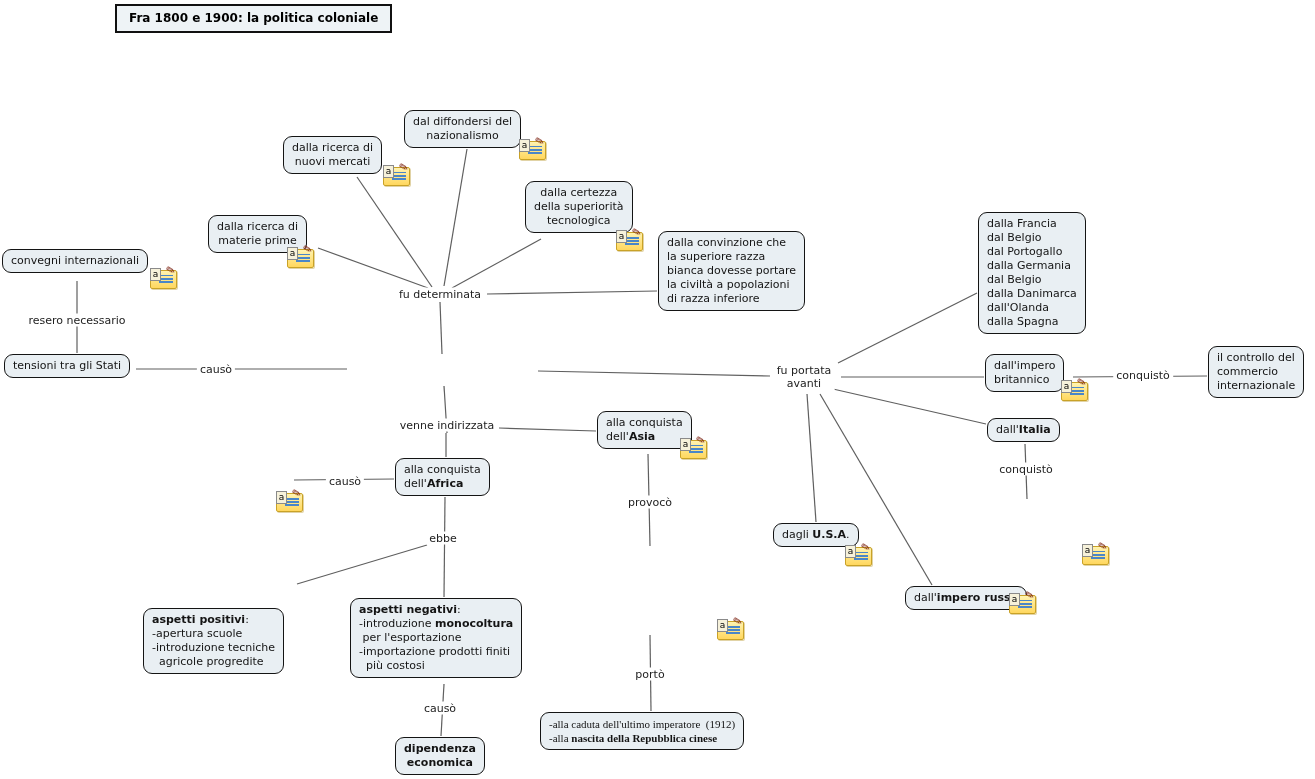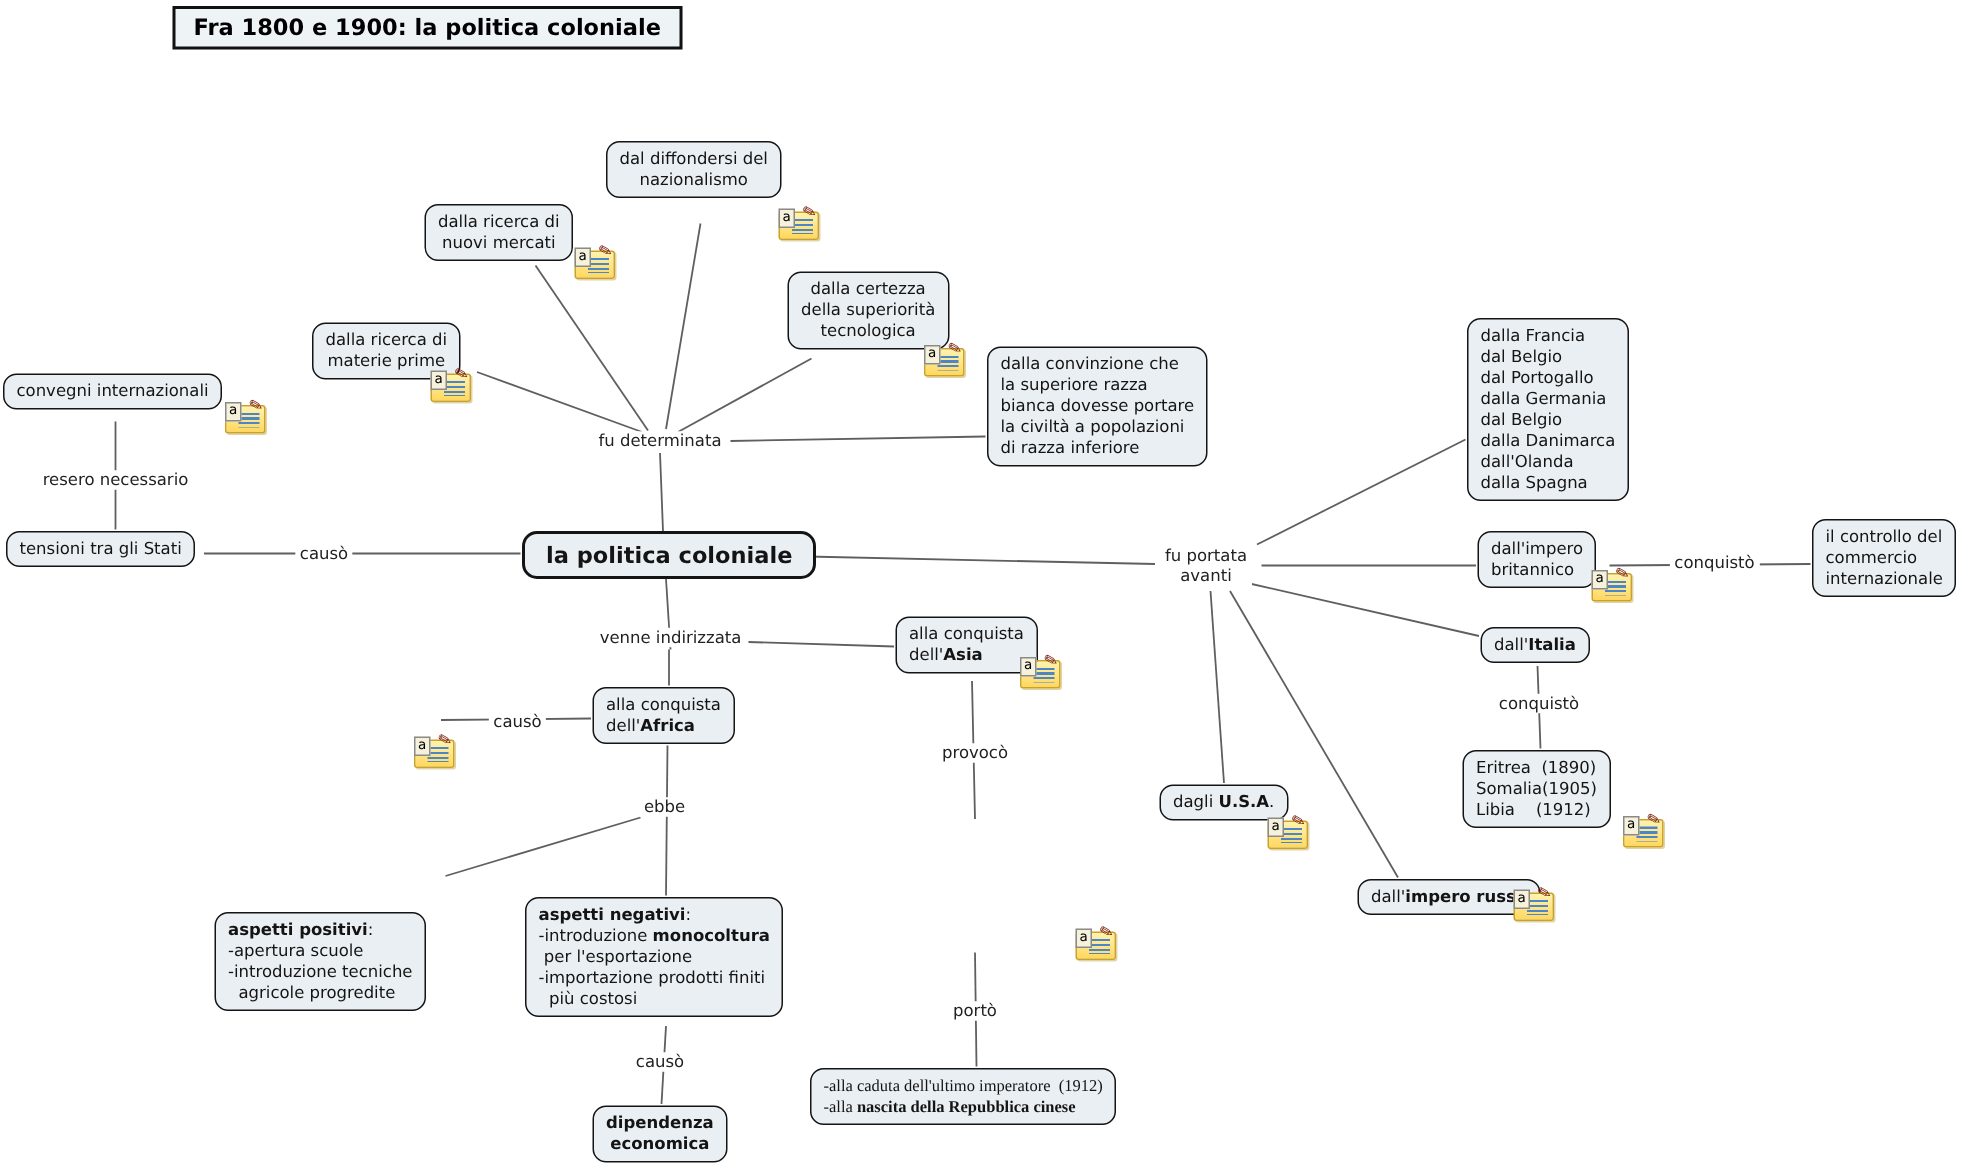--- a/index.html
+++ b/index.html
@@ -17,21 +17,21 @@
     white-space:pre-wrap;
   }
   .node.center { text-align:center; }
   .node .b { font-weight:bold; }
   .node.main {
     font-size:15px; line-height:18px; font-weight:bold; padding:5px 14px;
     border-width:2px; border-radius:10px;
   }
   .title-node {
     position:absolute; z-index:1; background:#eef3f6; border:2px solid #111;
-    border-radius:0; padding:3px 12px; font-weight:bold; font-size:15px;
+    border-radius:0; padding:3px 12px; font-weight:bold; font-size:12px;
     line-height:19px; color:#000;
   }
   .label {
     position:absolute; z-index:2; transform:translate(-50%,-50%);
     background:#fff; padding:0 3px; font-size:11px; line-height:13px;
     color:#222; text-align:center; white-space:pre-wrap;
   }
 
   .note-icon { position:absolute; z-index:5; width:27px; height:21px; }
   .ni-paper {
@@ -82,57 +82,53 @@
     <line x1="394" y1="479" x2="294" y2="480"></line>
     <line x1="445" y1="497" x2="444" y2="597"></line>
     <line x1="427" y1="545" x2="297" y2="584"></line>
     <line x1="648" y1="454" x2="650" y2="546"></line>
     <line x1="650" y1="635" x2="651" y2="711"></line>
     <line x1="444" y1="684" x2="441" y2="736"></line>
   </svg>
 
   <div class="title-node" style="left:115px; top:4px;">Fra 1800 e 1900: la politica coloniale</div>
 
-  <div class="node center" style="left:404px; top:94px;">dal diffondersi del
+  <div class="node center" style="left:404px; top:110px;">dal diffondersi del
 nazionalismo</div>
   <div class="node center" style="left:283px; top:136px;">dalla ricerca di
 nuovi mercati</div>
   <div class="node center" style="left:208px; top:215px;">dalla ricerca di
 materie prime</div>
   <div class="node center" style="left:525px; top:181px;">dalla certezza
 della superiorità
 tecnologica</div>
   <div class="node" style="left:658px; top:231px;">dalla convinzione che
 la superiore razza
 bianca dovesse portare
 la civiltà a popolazioni
 di razza inferiore</div>
 
   <div class="node center" style="left:2px; top:249px;">convegni internazionali</div>
   <div class="node center" style="left:4px; top:354px;">tensioni tra gli Stati</div>
 
-  <div class="node main center" style="left:348px; top:354px;">la politica coloniale</div>
 
   <div class="node" style="left:978px; top:212px;">dalla Francia
 dal Belgio
 dal Portogallo
 dalla Germania
 dal Belgio
 dalla Danimarca
 dall'Olanda
 dalla Spagna</div>
   <div class="node" style="left:985px; top:354px;">dall'impero
 britannico</div>
   <div class="node" style="left:1208px; top:346px;">il controllo del
 commercio
 internazionale</div>
   <div class="node center" style="left:987px; top:418px;"><span>dall'</span><span class="b">Italia</span></div>
-  <div class="node" style="left:975px; top:500px;">Eritrea  (1890)
-Somalia(1905)
-Libia    (1912)</div>
   <div class="node center" style="left:773px; top:523px;"><span>dagli </span><span class="b">U.S.A</span><span>.</span></div>
   <div class="node center" style="left:905px; top:586px;"><span>dall'</span><span class="b">impero russo</span></div>
 
   <div class="node" style="left:597px; top:411px;"><span>alla conquista
 dell'</span><span class="b">Asia</span></div>
   <div class="node" style="left:395px; top:458px;"><span>alla conquista
 dell'</span><span class="b">Africa</span></div>
 
   <div class="node" style="left:540px; top:712px;font-family:Liberation Serif, serif;"><span>-alla caduta dell'ultimo imperatore  (1912)
 -alla </span><span class="b">nascita della Repubblica cinese</span></div>

